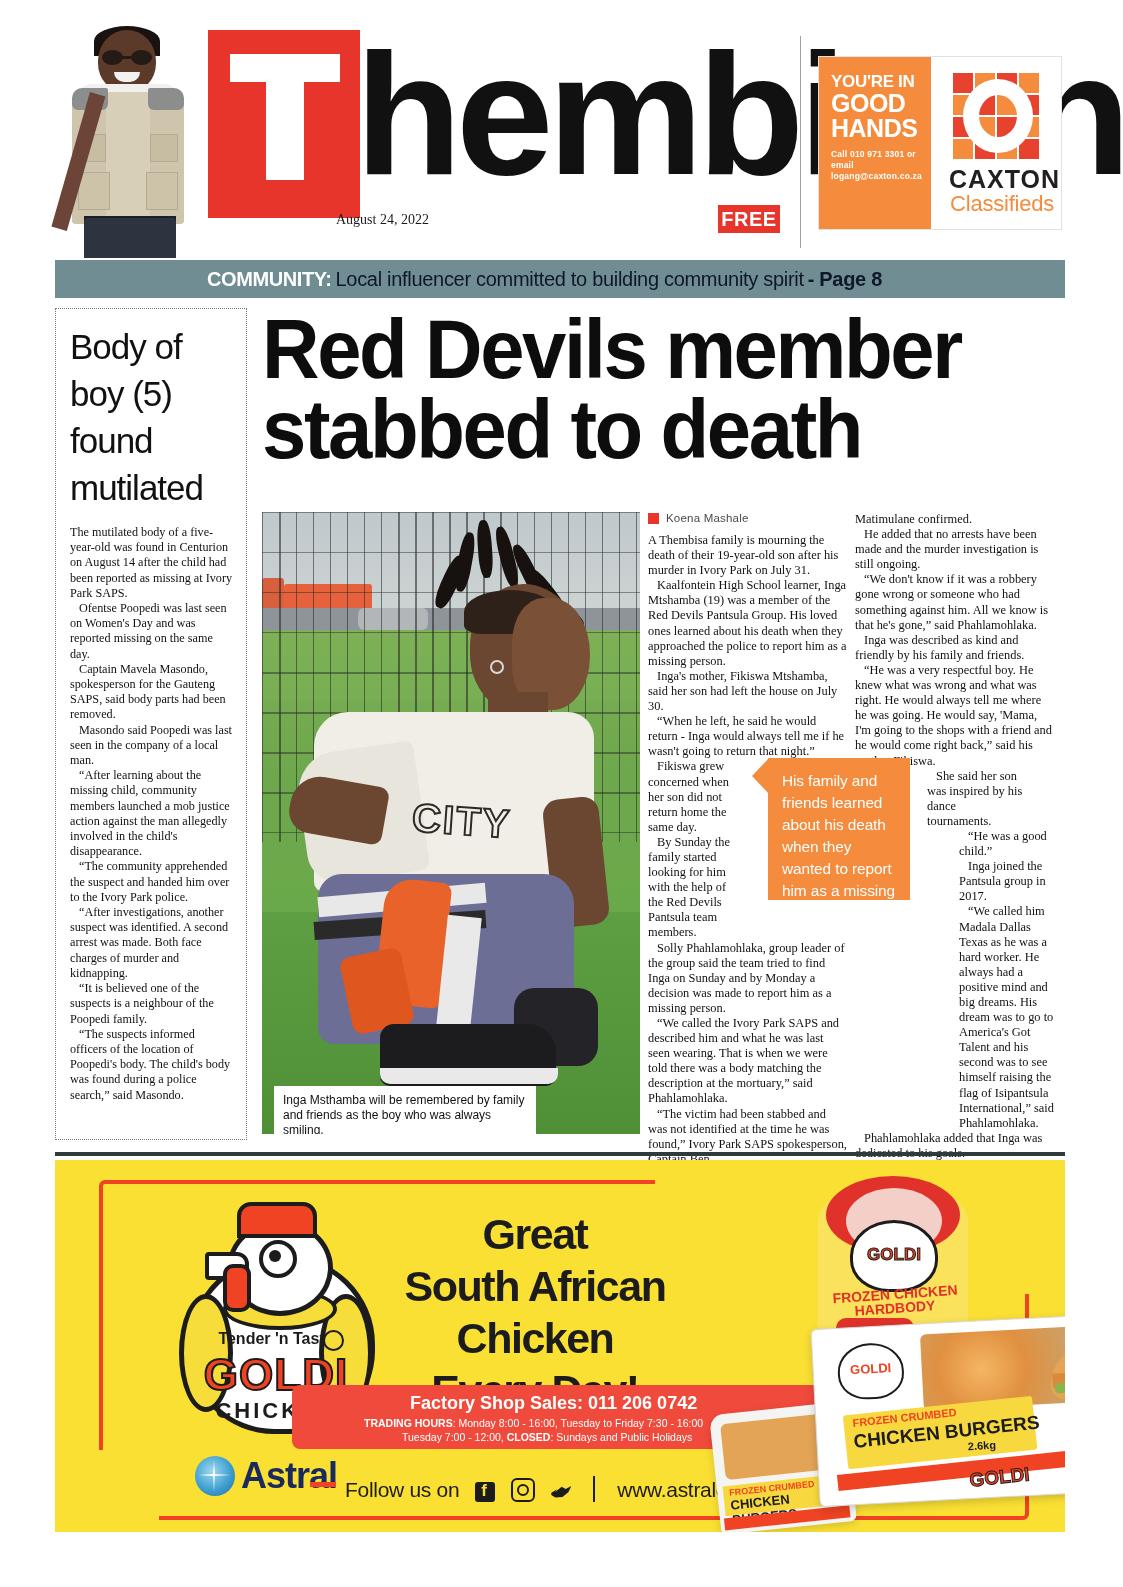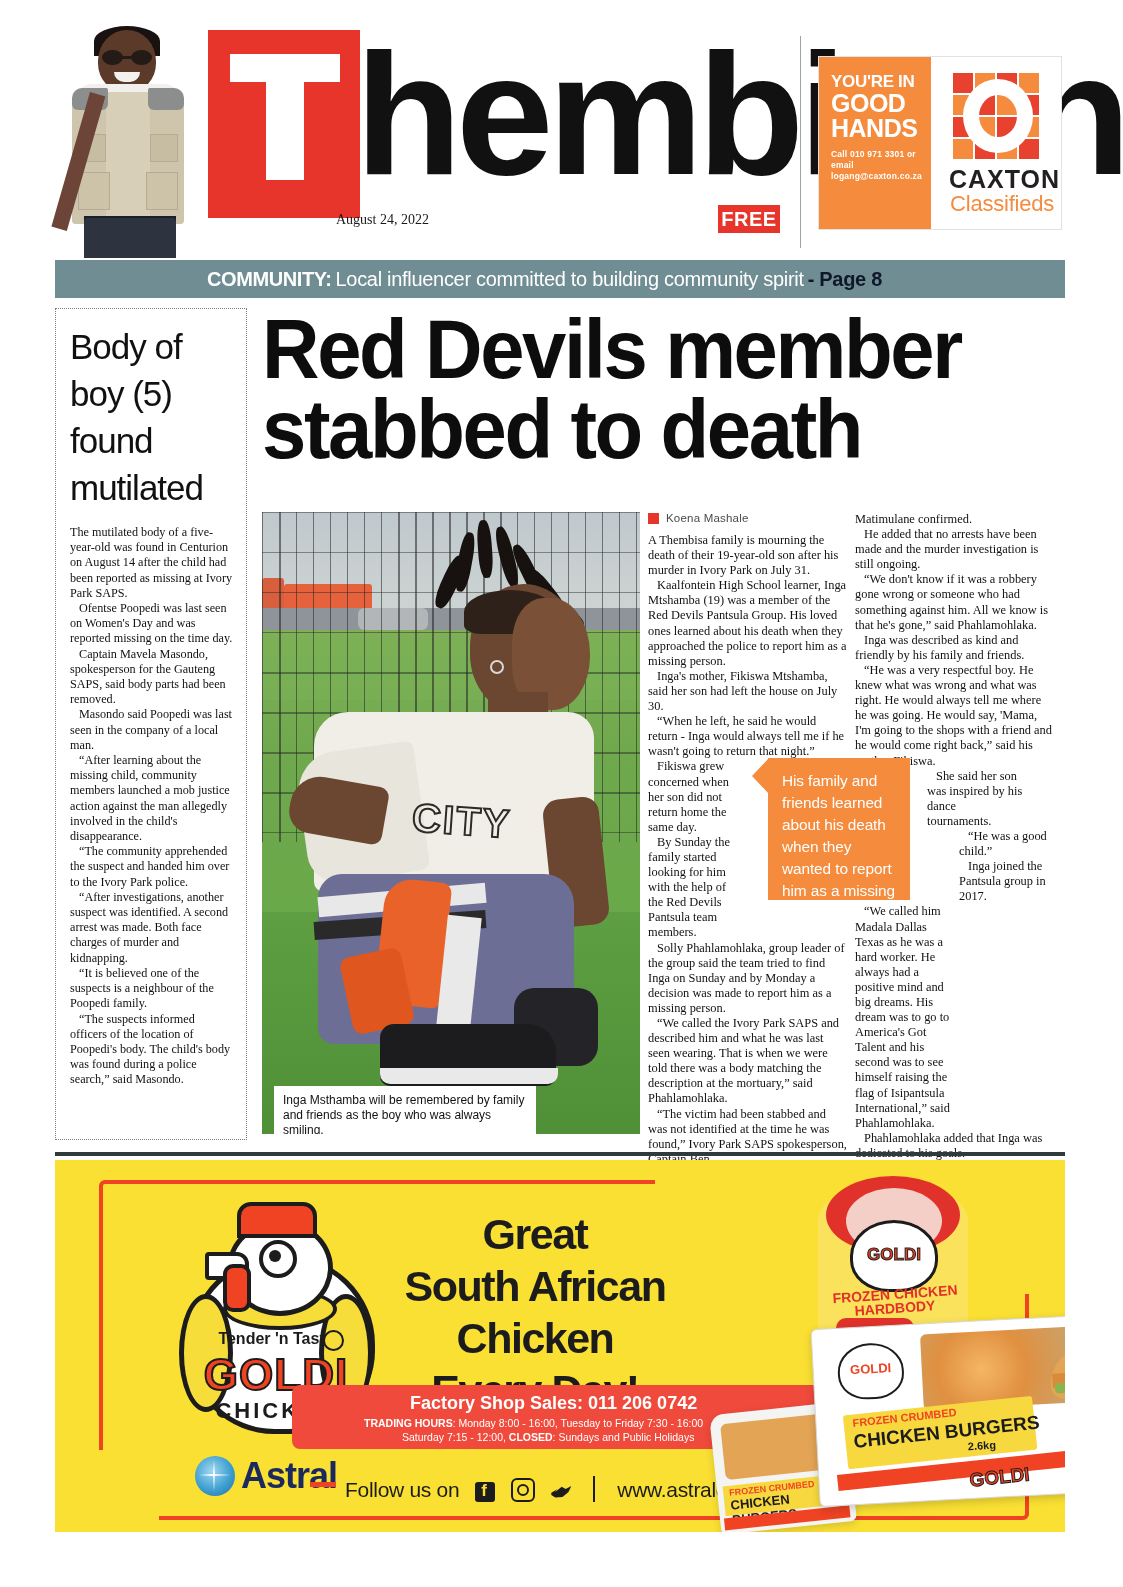--- a/index.html
+++ b/index.html
@@ -96,21 +96,21 @@
   .cx-name{position:absolute;left:18px;top:108px;font-family:"Liberation Sans",sans-serif;font-weight:700;font-size:25px;letter-spacing:1px;color:#231f20;text-align:center;}
   .cx-sub{position:absolute;left:19px;top:134px;font-family:"Liberation Sans",sans-serif;font-size:22px;color:#f58b3c;letter-spacing:-0.2px;}
 
   
   .strip{
     position:absolute;left:55px;top:260px;width:1010px;height:38px;
     background:#6f8d92;display:flex;align-items:center;
   }
   .strip-inner{padding-left:152px;white-space:nowrap;}
   .strip .kicker{font-family:"Liberation Sans",sans-serif;font-weight:700;font-size:20px;color:#ffffff;letter-spacing:-0.4px;}
-  .strip .txt{font-family:"Liberation Sans",sans-serif;font-weight:400;font-size:20px;color:#ffffff;letter-spacing:-0.3px;}
+  .strip .txt{font-family:"Liberation Sans",sans-serif;font-weight:400;font-size:20px;color:#0f172a;letter-spacing:-0.3px;}
   .strip .pg{font-family:"Liberation Sans",sans-serif;font-weight:700;font-size:20px;color:#0f172a;letter-spacing:-0.3px;}
 
   
   .sidebar{
     position:absolute;left:55px;top:308px;width:192px;height:832px;
     border:1px dotted #7a7a7a;padding:14px 12px 8px 14px;box-sizing:border-box;
     background:#ffffff;
   }
   .side-head{
     font-family:"Liberation Sans",sans-serif;font-weight:400;
@@ -399,21 +399,21 @@
       <span class="kicker">COMMUNITY:</span>
       <span class="txt">Local influencer committed to building community spirit</span>
       <span class="pg">- Page 8</span>
     </div>
   </div>
 
   <div class="sidebar">
     <div class="side-head">Body of boy (5) found mutilated</div>
     <div class="side-body">
       <p>The mutilated body of a five-year-old was found in Centurion on August 14 after the child had been reported as missing at Ivory Park SAPS.</p>
-      <p class="ind">Ofentse Poopedi was last seen on Women's Day and was reported missing on the time day.</p>
+      <p class="ind">Ofentse Poopedi was last seen on Women's Day and was reported missing on the same day.</p>
       <p class="ind">Captain Mavela Masondo, spokesperson for the Gauteng SAPS, said body parts had been removed.</p>
       <p class="ind">Masondo said Poopedi was last seen in the company of a local man.</p>
       <p class="ind">“After learning about the missing child, community members launched a mob justice action against the man allegedly involved in the child's disappearance.</p>
       <p class="ind">“The community apprehended the suspect and handed him over to the Ivory Park police.</p>
       <p class="ind">“After investigations, another suspect was identified. A second arrest was made. Both face charges of murder and kidnapping.</p>
       <p class="ind">“It is believed one of the suspects is a neighbour of the Poopedi family.</p>
       <p class="ind">“The suspects informed officers of the location of Poopedi's body. The child's body was found during a police search,” said Masondo.</p>
     </div>
   </div>
 
@@ -484,21 +484,21 @@
 
   <div class="col col2">
     <p>Matimulane confirmed.</p>
     <p class="ind">He added that no arrests have been made and the murder investigation is still ongoing.</p>
     <p class="ind">“We don't know if it was a robbery gone wrong or someone who had something against him. All we know is that he's gone,” said Phahlamohlaka.</p>
     <p class="ind">Inga was described as kind and friendly by his family and friends.</p>
     <p class="ind">“He was a very respectful boy. He knew what was wrong and what was right. He would always tell me where he was going. He would say, 'Mama, I'm going to the shops with a friend and he would come right back,” said his mother Fikiswa.</p>
     <p class="ind narrow2" style="margin-left:72px">She said her son was inspired by his dance tournaments.</p>
     <p class="ind narrow2" style="margin-left:104px">“He was a good child.”</p>
     <p class="ind narrow2" style="margin-left:104px">Inga joined the Pantsula group in 2017.</p>
-    <p class="ind narrow2" style="">“We called him Madala Dallas Texas as he was a hard worker. He always had a positive mind and big dreams. His dream was to go to America's Got Talent and his second was to see himself raising the flag of Isipantsula International,” said Phahlamohlaka.</p>
+    <p class="ind narrow2" style="margin-left:104px">“We called him Madala Dallas Texas as he was a hard worker. He always had a positive mind and big dreams. His dream was to go to America's Got Talent and his second was to see himself raising the flag of Isipantsula International,” said Phahlamohlaka.</p>
     <p class="ind">Phahlamohlaka added that Inga was dedicated to his goals.</p>
     <p class="ind">“Unfortunately, his life was cut short,” mourned Phahlamohlaka.</p>
     <p class="ind">The group hosted a memorial for Inga at the Gomiwe Community Hall next to Ivory Park Police Station to say their final goodbye to their team member.</p>
   </div>
 
   <div class="pq-arrow"></div>
   <div class="pullquote">His family and friends learned about his death when they wanted to report him as a missing person.</div>
 
   <div class="bottom-rule"></div>
 
@@ -535,21 +535,21 @@
       <div>Chicken</div>
       <div>Every Day!</div>
     </div>
 
     <div class="redbar">
       <div class="l1">Factory Shop Sales: 011 206 0742</div>
       <div class="l2">
         <b>TRADING HOURS</b><span>: Monday 8:00 - 16:00, Tuesday to Friday 7:30 - 16:00</span>
       </div>
       <div class="l3">
-        <span>Saturday 7:15 - 12:00, </span><b>CLOSED</b><span>: Sundays and Public Holidays</span>
+        <span>Tuesday 7:00 - 12:00, </span><b>CLOSED</b><span>: Sundays and Public Holidays</span>
       </div>
     </div>
 
     <div class="dash-l"></div>
     <div class="dash-r"></div>
     <div class="followrow">
       <span class="follow-txt">Follow us on</span>
       <span class="soc fb"></span>
       <span class="soc ig"></span>
       <span class="soc tw"></span>

